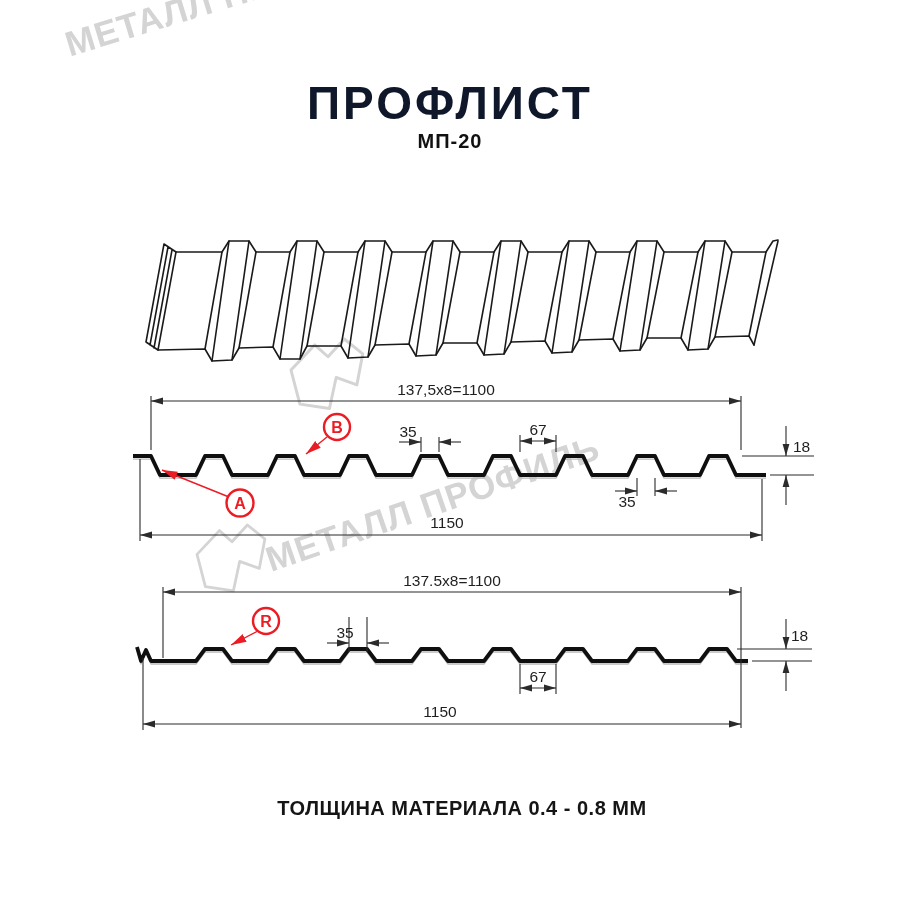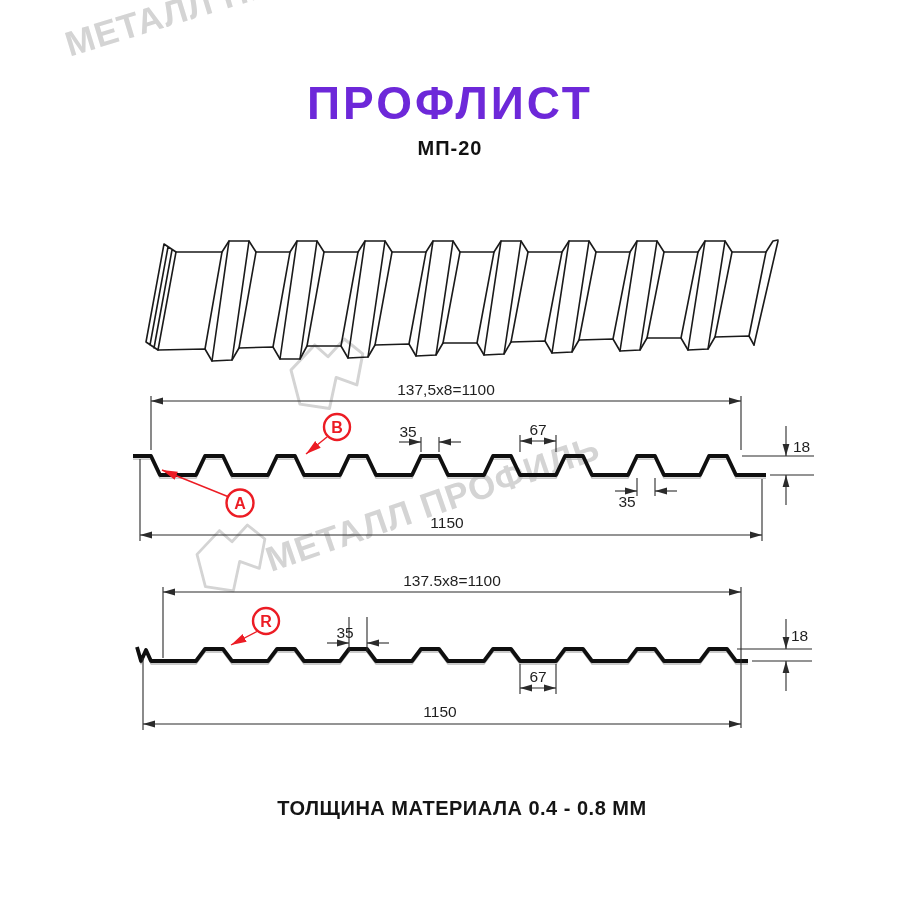--- a/index.html
+++ b/index.html
@@ -1,20 +1,20 @@
 <!DOCTYPE html>
 <html style="--accent-red: #ec1c24; --line: #1a1a1a; --dim: #2b2b2b; --watermark: #d4d4d4;"><head>
 <meta charset="utf-8">
 <style>
   html,body{margin:0;padding:0;background:#fff;}
   .canvas{position:relative;width:900px;height:900px;background:#fff;overflow:hidden;
           font-family:"Liberation Sans",sans-serif;color:#111;}
   .title-block{position:absolute;top:76px;left:0;width:900px;text-align:center;}
-  .title-block h1{margin:0;font-size:46px;font-weight:700;letter-spacing:3px;color:#6d28d9;}
-  .subtitle{margin-top:7px;font-size:20px;font-weight:600;letter-spacing:1px;color:#111;}
+  .title-block h1{margin:0;font-size:46px;font-weight:700;letter-spacing:3px;color:#0f172a;}
+  .subtitle{margin-top:0;font-size:20px;font-weight:600;letter-spacing:1px;color:#111;}
   .footer{position:absolute;top:797px;left:12px;width:900px;text-align:center;
           font-size:20px;font-weight:700;letter-spacing:0.5px;color:#151515;}
   svg{position:absolute;left:0;top:0;}
   .wmtext{font-family:"Liberation Sans",sans-serif;font-size:35px;font-weight:700;
           fill:var(--watermark);letter-spacing:1px;}
   .wmlogo{fill:none;stroke:var(--watermark);stroke-width:4px;stroke-linejoin:round;}
   .sheet{stroke:var(--line);stroke-width:1.6px;fill:none;stroke-linejoin:round;stroke-linecap:round;}
   .prof{stroke:#0f0f0f;stroke-width:3.8px;fill:none;stroke-linejoin:round;stroke-linecap:butt;}
   .profshadow{stroke:#b9b9b9;stroke-width:1.3px;fill:none;stroke-linejoin:round;}
   .dimline{stroke:var(--dim);stroke-width:1.1px;fill:none;}

